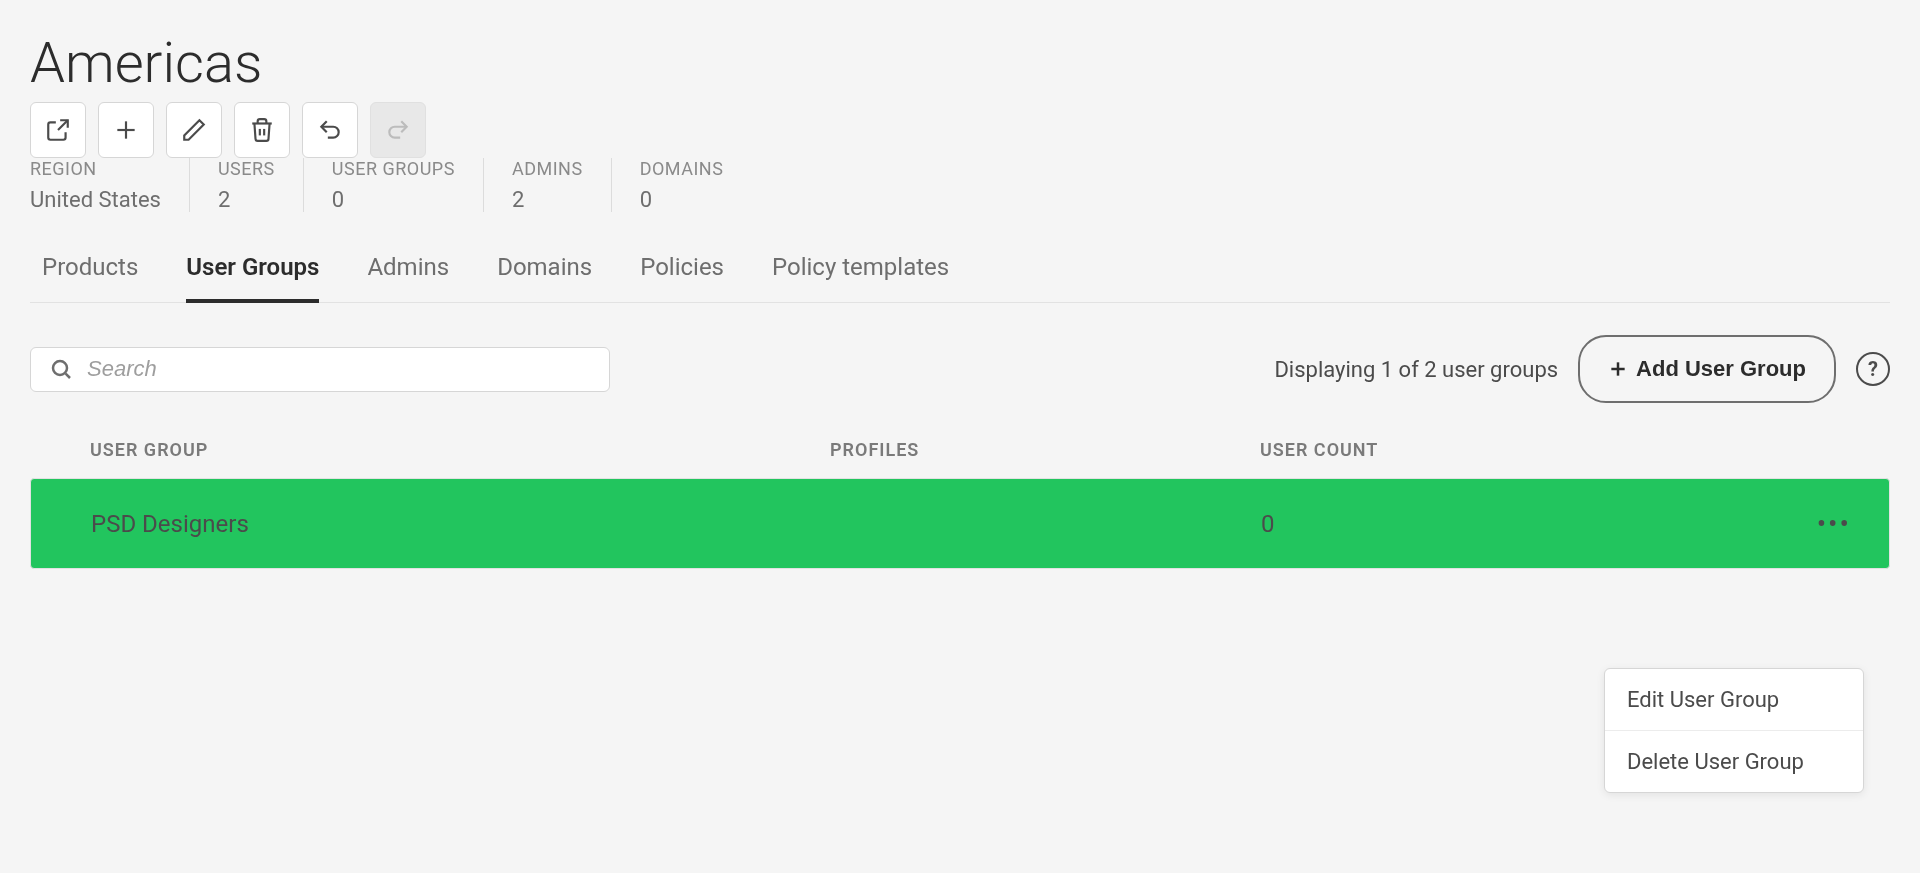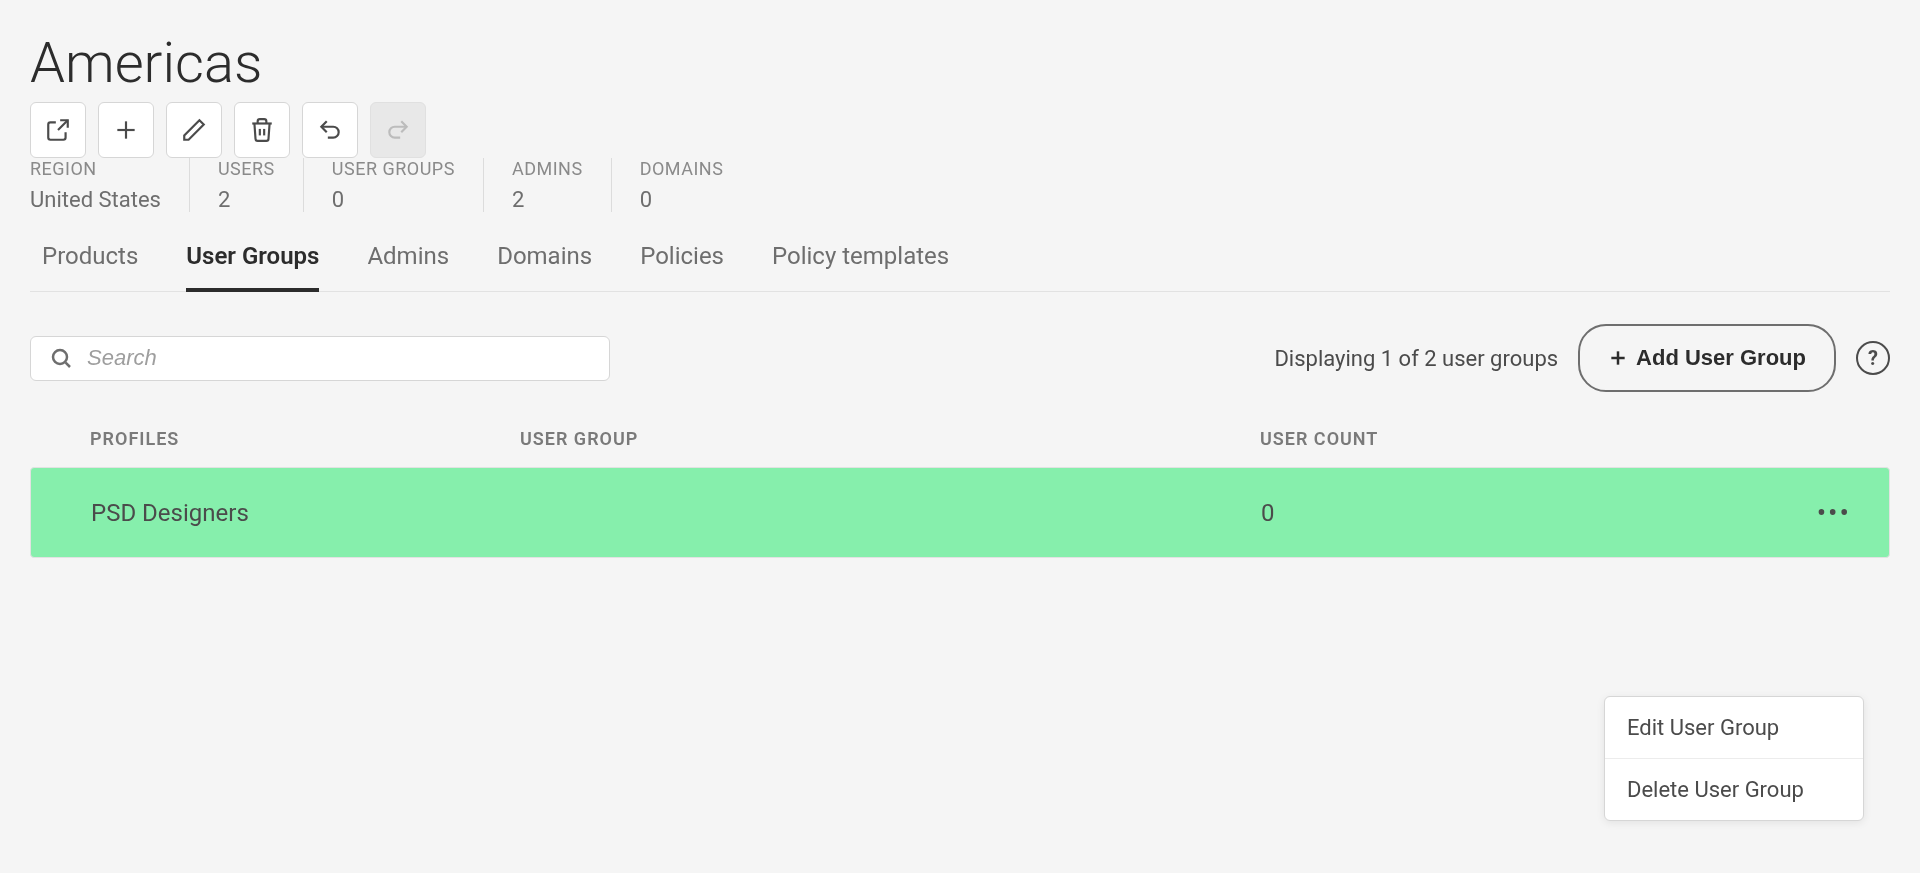--- a/index.html
+++ b/index.html
@@ -65,21 +65,21 @@
     font-weight: 400;
   }
   .stat-value {
     font-size: 22px;
     color: #6e6e6e;
     margin-top: 8px;
   }
 
   .tabs {
     display: flex;
-    margin-top: 30px;
+    margin-top: 41px;
     border-bottom: 1px solid #e2e2e2;
     gap: 48px;
     padding-left: 12px;
   }
   .tab {
     font-size: 24px;
     color: #6e6e6e;
     padding-bottom: 18px;
     cursor: pointer;
     border-bottom: 4px solid transparent;
@@ -168,21 +168,21 @@
     font-weight: 600;
   }
   .col-name { flex: 0 0 740px; }
   .col-profiles { flex: 0 0 430px; }
   .col-count { flex: 0 0 200px; }
   .col-actions { flex: 1; text-align: right; }
 
   .trow {
     display: flex;
     align-items: center;
-    background: #86efac;
+    background: #22c55e;
     border: 1px solid #e2e2e2;
     border-radius: 4px;
     padding: 24px 30px 24px 60px;
     position: relative;
   }
   .td-name { flex: 0 0 740px; font-size: 24px; color: #4b4b4b; }
   .td-profiles { flex: 0 0 430px; font-size: 24px; color: #4b4b4b; }
   .td-count { flex: 0 0 200px; font-size: 24px; color: #4b4b4b; }
   .td-actions { flex: 1; text-align: right; }
   .more-btn {
@@ -190,21 +190,21 @@
     font-size: 28px;
     letter-spacing: 2px;
     color: #4b4b4b;
     padding: 4px 8px;
     display: inline-block;
   }
 
   .dropdown {
     position: absolute;
     right: 56px;
-    top: 696px;
+    top: 668px;
     width: 260px;
     background: #fff;
     border: 1px solid #d6d6d6;
     border-radius: 6px;
     box-shadow: 0 2px 8px rgba(0,0,0,0.08);
     overflow: hidden;
   }
   .dropdown-item {
     padding: 18px 22px;
     font-size: 22px;
@@ -309,22 +309,22 @@
         <line x1="12" y1="4" x2="12" y2="20"></line>
         <line x1="4" y1="12" x2="20" y2="12"></line>
       </svg>
     <span>Add User Group</span>
   </button>
   <div class="help-btn">?</div>
 </div>
 
 <div class="table">
   <div class="thead">
+    <div class="th col-name">USER GROUP</div>
     <div class="th col-profiles">PROFILES</div>
-    <div class="th col-name">USER GROUP</div>
     <div class="th col-count">USER COUNT</div>
     <div class="th col-actions"></div>
   </div>
   <div class="trow">
     <div class="td-name">PSD Designers</div>
     <div class="td-profiles"></div>
     <div class="td-count">0</div>
     <div class="td-actions">
       <span class="more-btn">•••</span>
     </div>

